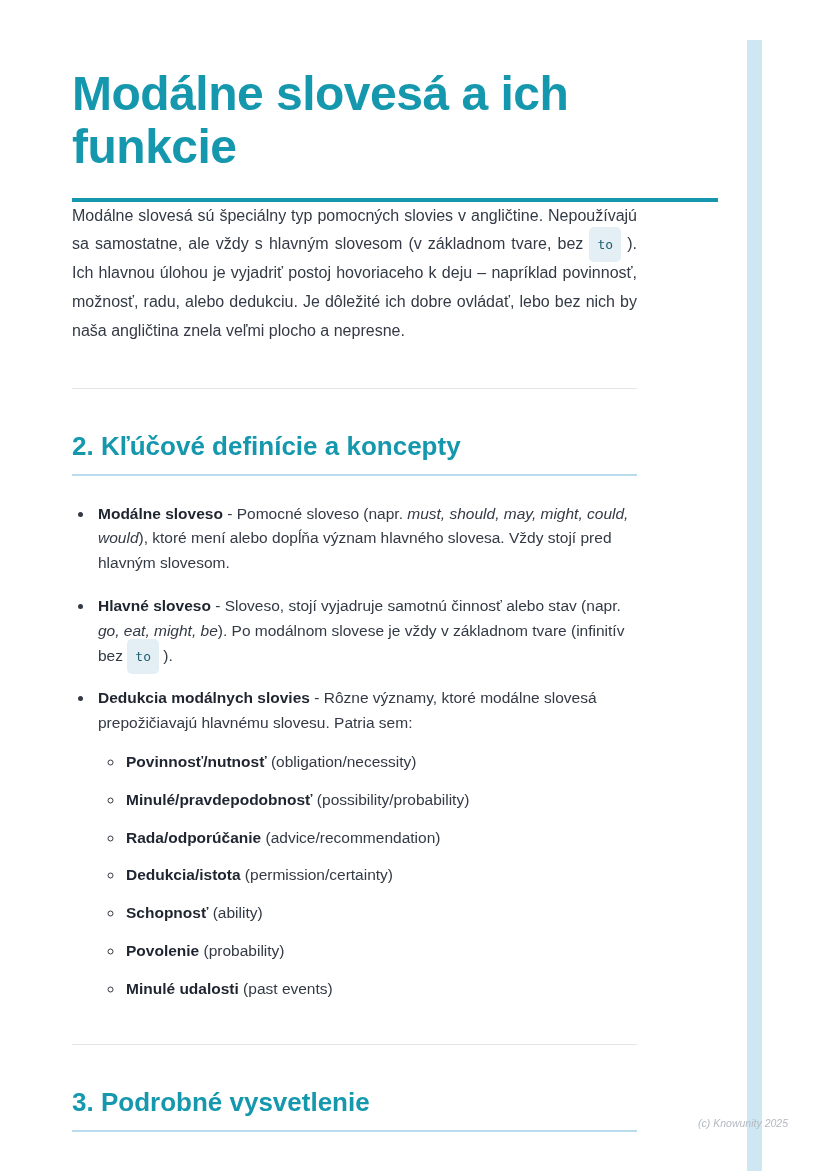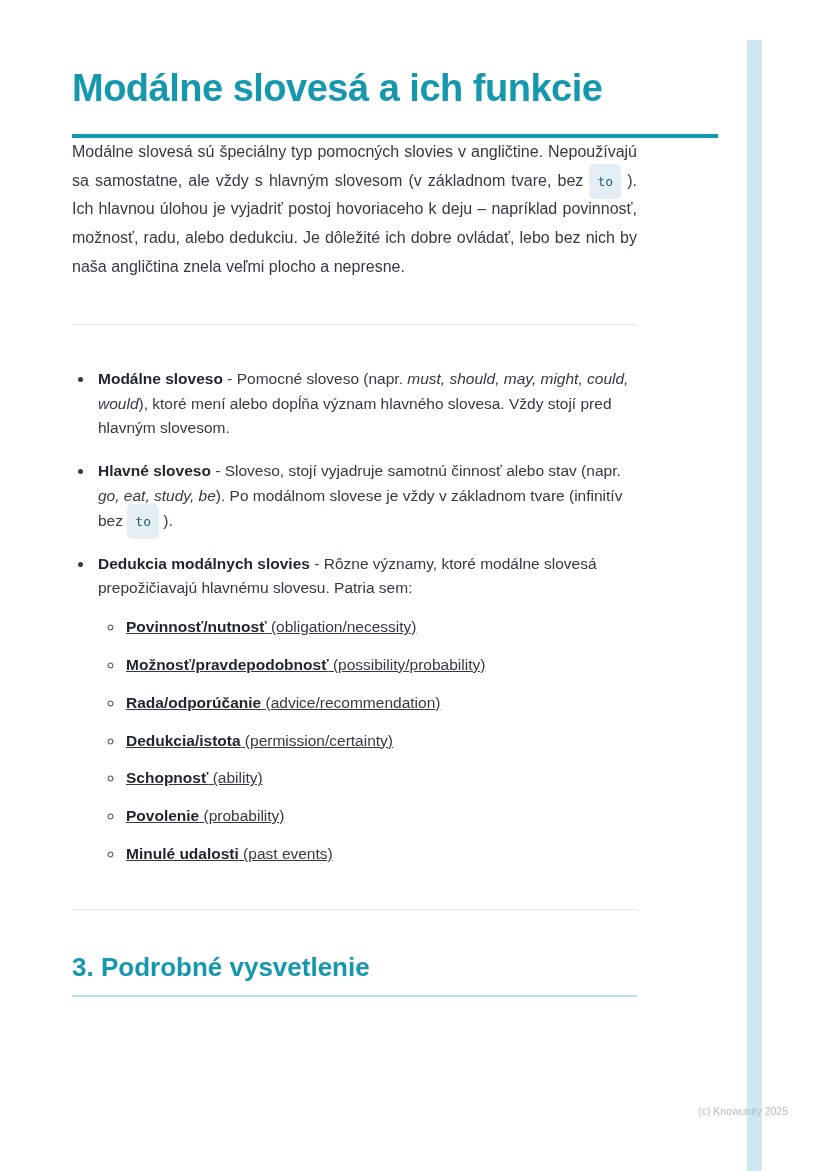--- a/index.html
+++ b/index.html
@@ -19,21 +19,21 @@
     width: 15px;
     height: 1131px;
     background: #cfe7f2;
   }
   .content {
     position: relative;
     padding: 68px 0 0 72px;
     width: 828px;
   }
   h1.doc-title {
-    font-size: 38px;
+    font-size: 48px;
     font-weight: bold;
     letter-spacing: -0.5px;
     color: #1598ad;
     width: 660px;
     line-height: 1.1;
   }
   .title-rule {
     width: 646px;
     height: 4px;
     background: #1598ad;
@@ -70,67 +70,68 @@
     font-size: 15.5px;
     line-height: 1.6;
     color: #333a45;
   }
   ul.defs > li { margin-bottom: 18px; padding-left: 4px; }
   ul.defs > li:last-child { margin-bottom: 0; }
   ul.sub {
     list-style: circle;
     padding-left: 26px;
     margin-top: 14px;
-    text-decoration: underline;
   }
   ul.sub li { margin-bottom: 13px; padding-left: 2px; }
   ul.sub li:last-child { margin-bottom: 0; }
   strong.term { color: #1f2530; font-weight: bold; }
   em.examples { font-style: italic; }
   code.chip {
     font-family: "DejaVu Sans Mono", monospace;
     font-size: 13px;
     background: #e4eef5;
     color: #20606f;
     padding: 10px 8px;
     border-radius: 5px;
     white-space: nowrap;
   }
   .watermark {
     position: absolute;
     right: 40px;
-    bottom: 54px;
+    bottom: 42px;
     font-size: 10.5px;
     color: #b4bac0;
+    font-style: italic;
   }
 </style>
 </head>
 <body>
 
 <div class="accent-strip"></div>
 
 <main class="content">
 
   <h1 class="doc-title">Modálne slovesá a ich funkcie</h1>
   <div class="title-rule"></div>
 
   <section>
     <p class="body-para"><span>Modálne slovesá sú špeciálny typ pomocných slovies v angličtine. Nepoužívajú sa samostatne, ale vždy s hlavným slovesom (v základnom tvare, bez </span><code class="chip">to</code><span> ). Ich hlavnou úlohou je vyjadriť postoj hovoriaceho k deju – napríklad povinnosť, možnosť, radu, alebo dedukciu. Je dôležité ich dobre ovládať, lebo bez nich by naša angličtina znela veľmi plocho a nepresne.</span></p>
   </section>
 
   <hr class="section-divider">
 
   <section>
+    <h2 class="section-heading">2. Kľúčové definície a koncepty</h2>
     <ul class="defs">
       <li><strong class="term">Modálne sloveso</strong><span> - Pomocné sloveso (napr. </span><em class="examples">must, should, may, might, could, would</em><span>), ktoré mení alebo dopĺňa význam hlavného slovesa. Vždy stojí pred hlavným slovesom.</span></li>
-      <li><strong class="term">Hlavné sloveso</strong><span> - Sloveso, stojí vyjadruje samotnú činnosť alebo stav (napr. </span><em class="examples">go, eat, study, be</em><span>). Po modálnom slovese je vždy v základnom tvare (infinitív bez </span><code class="chip">to</code><span> ).</span></li>
+      <li><strong class="term">Hlavné sloveso</strong><span> - Sloveso, stojí vyjadruje samotnú činnosť alebo stav (napr. </span><em class="examples">go, eat, might, be</em><span>). Po modálnom slovese je vždy v základnom tvare (infinitív bez </span><code class="chip">to</code><span> ).</span></li>
       <li><strong class="term">Dedukcia modálnych slovies</strong><span> - Rôzne významy, ktoré modálne slovesá prepožičiavajú hlavnému slovesu. Patria sem:</span>
         <ul class="sub">
           <li><strong class="term">Povinnosť/nutnosť</strong><span> (obligation/necessity)</span></li>
-          <li><strong class="term">Možnosť/pravdepodobnosť</strong><span> (possibility/probability)</span></li>
+          <li><strong class="term">Minulé/pravdepodobnosť</strong><span> (possibility/probability)</span></li>
           <li><strong class="term">Rada/odporúčanie</strong><span> (advice/recommendation)</span></li>
           <li><strong class="term">Dedukcia/istota</strong><span> (permission/certainty)</span></li>
           <li><strong class="term">Schopnosť</strong><span> (ability)</span></li>
           <li><strong class="term">Povolenie</strong><span> (probability)</span></li>
           <li><strong class="term">Minulé udalosti</strong><span> (past events)</span></li>
         </ul>
       </li>
     </ul>
   </section>
 

